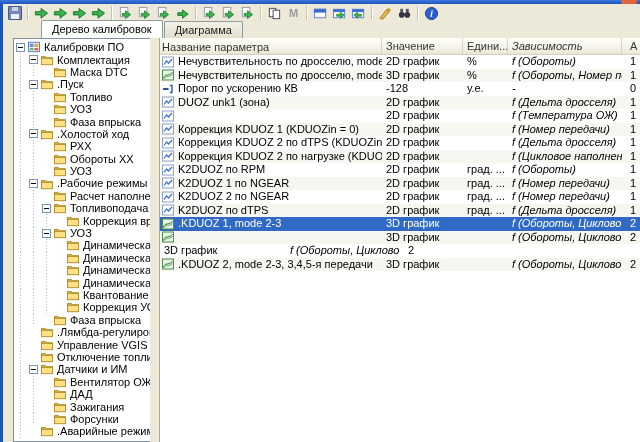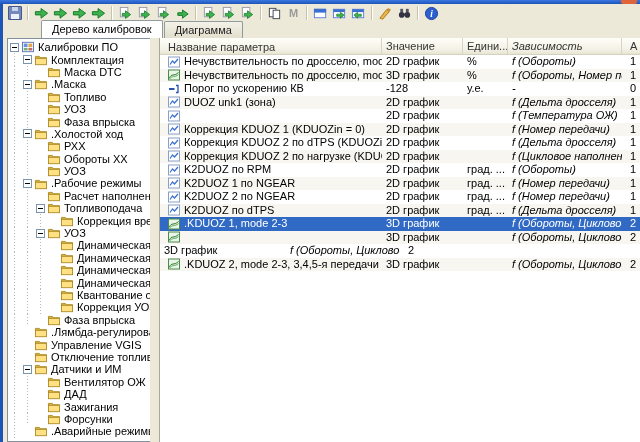--- a/index.html
+++ b/index.html
@@ -27,21 +27,21 @@
 
   
   .tabs{position:absolute;left:3px;top:21px;right:0;height:17px;display:flex;align-items:flex-end;padding-left:2px;margin-left:36px;}
   .tab{height:16px;line-height:16px;padding:0 10px;border:1px solid #919B9C;border-bottom:none;
        border-radius:2px 2px 0 0;margin-right:1px;font-size:11px;}
   .tab.active{background:#fff;height:17px;line-height:17px;position:relative;z-index:2;}
   .tab.inactive{background:#ece9d8;background:linear-gradient(#f4f2e8,#e2dfcd);color:#222;}
 
   
   .content{position:absolute;left:3px;top:38px;right:0;bottom:0;}
-  .tree-pane{position:absolute;left:4px;top:0;width:147px;height:404px;background:#fff;
+  .tree-pane{position:absolute;left:10px;top:0;width:147px;height:404px;background:#fff;
      border:1px solid #828F9C;overflow:hidden;box-sizing:border-box;padding-top:2px;}
   .splitter{position:absolute;left:147px;top:0;width:9px;height:404px;background:#ECE9D8;}
   .table-pane{position:absolute;left:156px;top:0;right:0;height:404px;background:#fff;
      border-left:1px solid #aca899;overflow:hidden;}
 
   
   .tree-item{display:flex;align-items:center;height:12.4px;white-space:nowrap;overflow:hidden;}
   .sp{width:13px;height:100%;flex:0 0 13px;
       background-image:repeating-linear-gradient(to bottom,#b8b8b8 0 1px,transparent 1px 3px);
       background-size:1px 100%;background-position:6px 0;background-repeat:no-repeat;}
@@ -55,21 +55,21 @@
 
   
   .thead{display:flex;height:16px;background:linear-gradient(#fefef9,#f4f2e6 70%,#e8e5d2);
      border-bottom:1px solid #d5d2c2;}
   .th{box-sizing:border-box;border-right:1px solid #d8d4c4;padding:2px 0 0 4px;font-size:11px;
      color:#333;white-space:nowrap;overflow:hidden;}
   .row{display:flex;height:13.5px;align-items:center;white-space:nowrap;}
   .row.alt{background:#f7f6f1;}
   .row.selected{background:#316AC5;color:#fff;}
   .cell{box-sizing:border-box;padding-left:4px;overflow:hidden;white-space:nowrap;font-size:11px;height:13.5px;line-height:13.5px;}
-  .c0{width:222px;flex:0 0 222px;display:flex;align-items:center;padding-left:8px;}
+  .c0{width:222px;flex:0 0 222px;display:flex;align-items:center;padding-left:2px;}
   .c1{width:81px;flex:0 0 81px;}
   .c2{width:45px;flex:0 0 45px;}
   .c3{width:114px;flex:0 0 114px;font-style:italic;}
   .c4{width:60px;flex:0 0 60px;padding-left:8px;}
   .row-ico{width:13px;height:12px;flex:0 0 13px;margin-right:3px;display:flex;align-items:center;}
   .row-ico svg{width:12px;height:12px;}
   .name-text{overflow:hidden;}
 </style>
 </head>
 <body>
@@ -311,21 +311,21 @@
           <span class="sp"></span>
           <span class="exp-slot">
             <span class="expander"></span>
           </span>
           <span class="tree-ico">
             <svg viewBox="0 0 16 14">
               <path d="M1.5 5 V2.8 h4.6 l1.2 1.6 h7.2 V5 z" fill="#E8C04F" stroke="#A8861E"></path>
               <rect x="1.5" y="5" width="13" height="7.5" fill="#FFE082" stroke="#A8861E"></rect>
             </svg>
           </span>
-          <span class="tree-label">.Маска</span>
+          <span class="tree-label">.Пуск</span>
         </div>
         <div class="tree-item">
           <span class="sp"></span>
           <span class="sp"></span>
           <span class="exp-slot"></span>
           <span class="tree-ico">
             <svg viewBox="0 0 16 14">
               <path d="M1.5 5 V2.8 h4.6 l1.2 1.6 h7.2 V5 z" fill="#E8C04F" stroke="#A8861E"></path>
               <rect x="1.5" y="5" width="13" height="7.5" fill="#FFE082" stroke="#A8861E"></rect>
             </svg>

